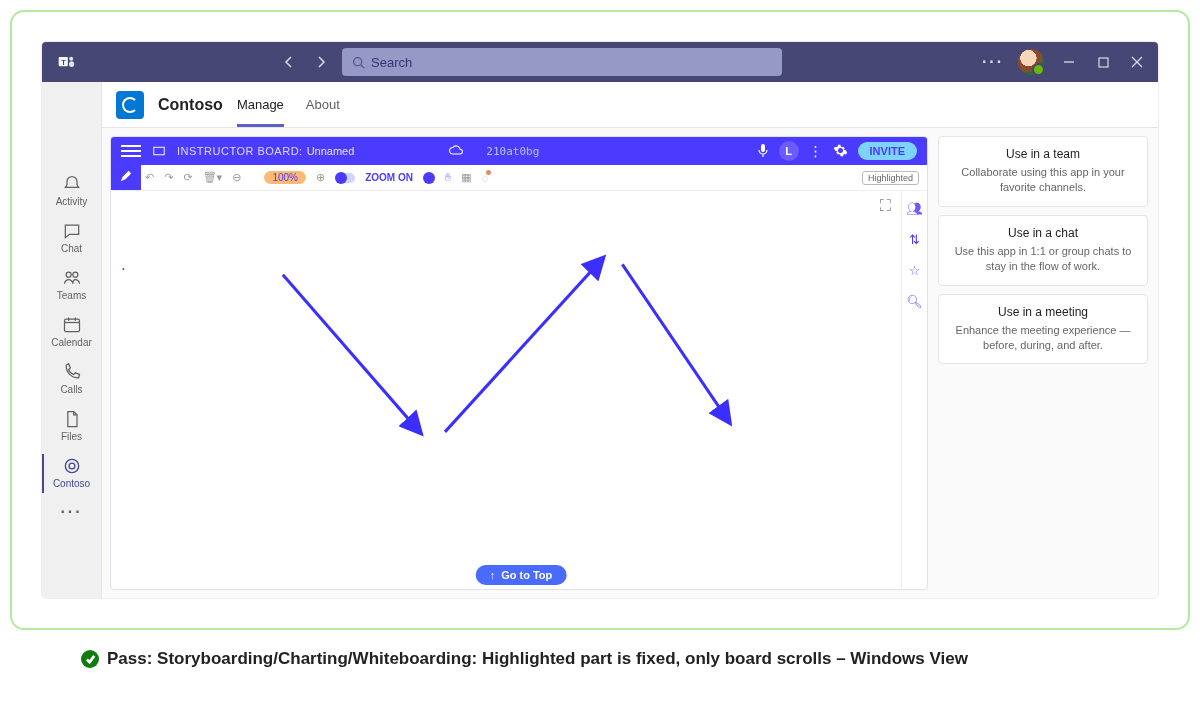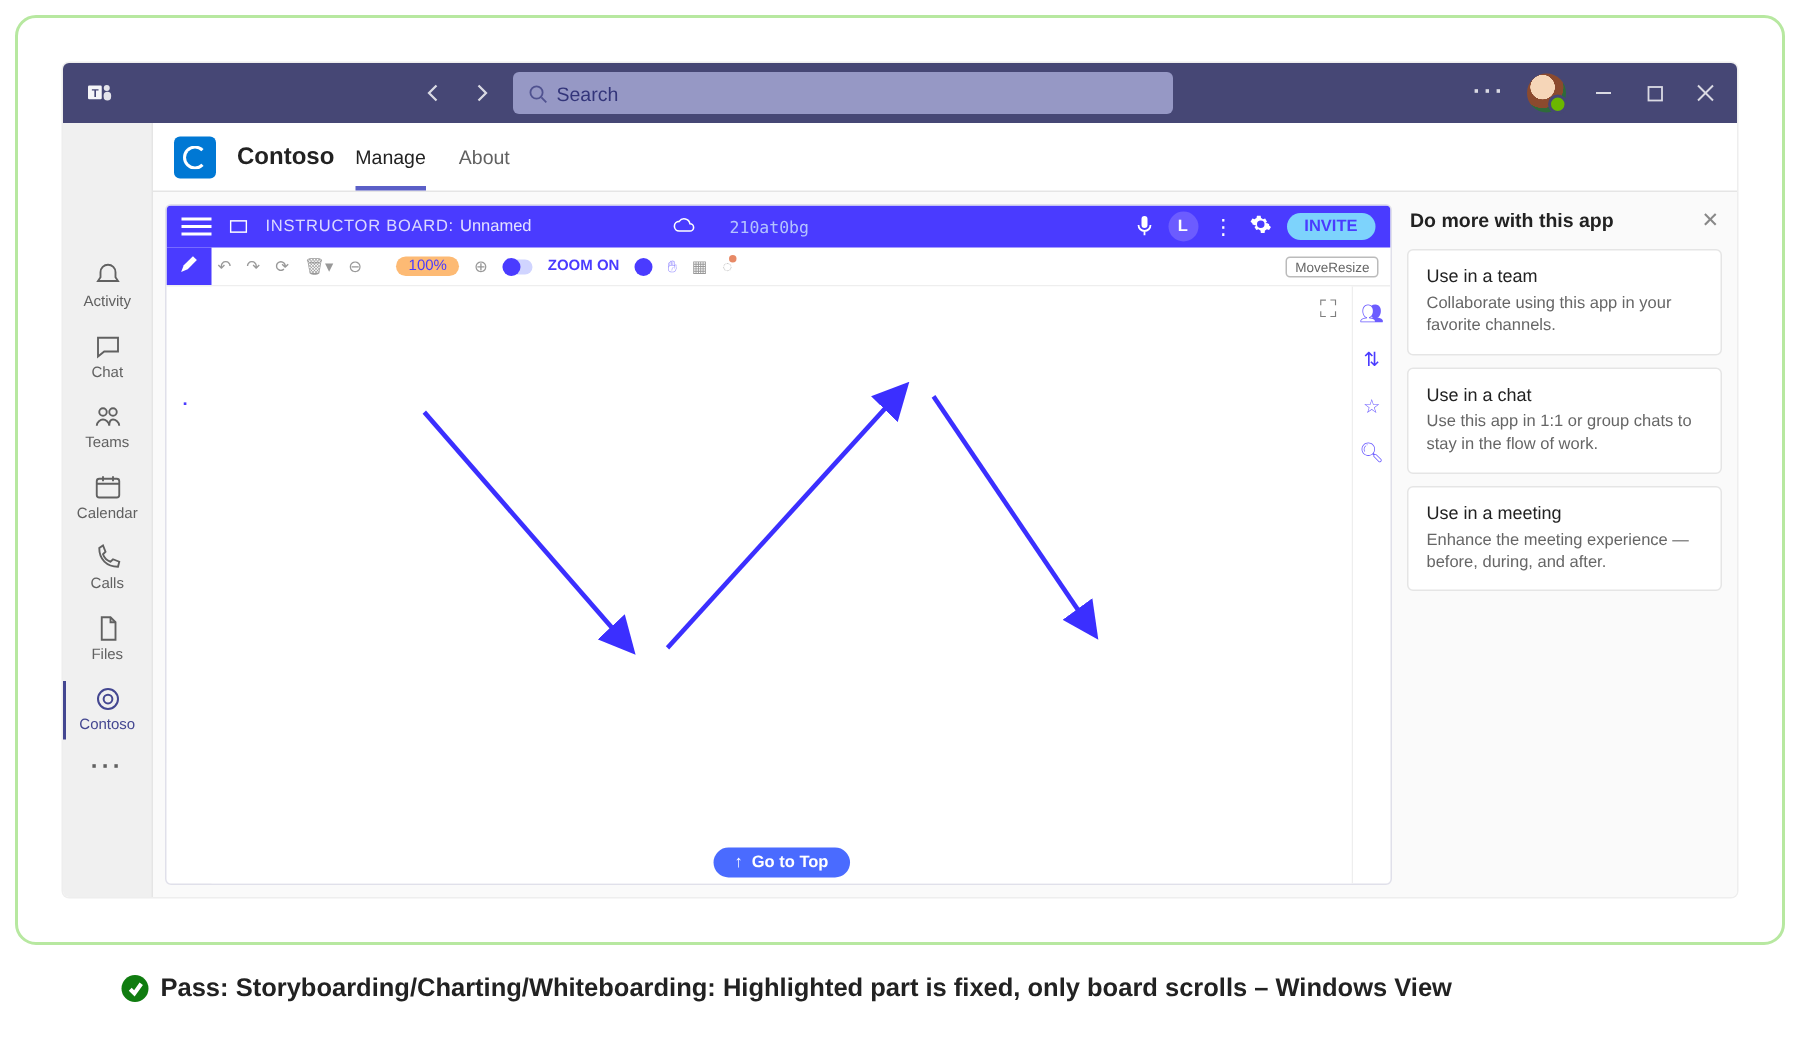--- a/index.html
+++ b/index.html
@@ -32,21 +32,21 @@
   .content { flex:1; display:flex; flex-direction:column; }
   .app-header { height:46px; border-bottom:1px solid #e5e5e5; display:flex; align-items:center; padding:0 14px; gap:14px; }
   .app-logo-sq { width:28px; height:28px; border-radius:4px; background:#0078d4; display:flex; align-items:center; justify-content:center; }
   .app-logo-sq span { width:16px; height:16px; border:2px solid #fff; border-radius:50%; border-right-color:transparent; display:block; }
   .app-name { font-weight:700; font-size:16px; color:#222; }
   .app-tabs { display:flex; gap:22px; font-size:13px; color:#616161; height:100%; align-items:flex-end; }
   .app-tab { height:100%; display:flex; align-items:center; cursor:pointer; position:relative; }
   .app-tab.active { color:#222; }
   .app-tab.active::after { content:""; position:absolute; bottom:0; left:0; right:0; height:3px; background:#5b5fc7; }
 
-  .app-body { flex:1; display:flex; gap:10px; padding:8px 10px 8px 8px; background:#fafafa; }
+  .app-body { flex:1; display:flex; gap:10px; padding:8px 10px 8px 8px; background:#fafafa;text-align:center; }
 
   
   .wb { flex:1; border:1px solid #e0e0ea; border-radius:4px; display:flex; flex-direction:column; overflow:hidden; background:#fff; }
   .wb-top { background:#4a3bff; height:28px; display:flex; align-items:center; color:#fff; padding:0 10px; gap:12px; font-size:11px; }
   .wb-top .hamburger { width:20px; display:flex; flex-direction:column; gap:3px; cursor:pointer; }
   .wb-top .hamburger span { height:2px; background:#fff; }
   .wb-top .board-label { display:flex; gap:4px; align-items:center; }
   .wb-top .board-label .tag { opacity:.8; letter-spacing:.5px; }
   .wb-top .code { font-family: monospace; color:#b4c3ff; margin-left:10px; }
   .wb-top .right-icons { margin-left:auto; display:flex; align-items:center; gap:10px; }
@@ -314,21 +314,21 @@
               <span class="tb-ico">🗑︎▾</span>
               <span class="tb-ico">⊖</span>
               <span class="zoom-pill">100%</span>
               <span class="tb-ico">⊕</span>
               <span class="toggle-dot"></span>
               <span class="zlabel">ZOOM ON</span>
               <span class="dot"></span>
               <span class="tb-ico" style="color:#4a3bff">✋︎</span>
               <span class="tb-ico">▦</span>
               <span class="tb-ico notif-dot">◌</span>
-              <span class="mr"><span>MoveResize</span></span>
+              <span class="mr"><span>Highlighted</span></span>
             </div>
 
             <div class="wb-canvas-wrap">
               <div class="wb-canvas">
                 <span class="canvas-btn">⛶</span>
                 <svg class="arrows" viewBox="0 0 750 380" preserveAspectRatio="none">
                   <defs>
                     <marker id="ah" markerWidth="8" markerHeight="8" refX="6" refY="4" orient="auto">
                         <path d="M0 0 L8 4 L0 8 z" fill="#3b2fff"></path>
                       </marker>
@@ -345,24 +345,20 @@
               <div class="wb-right-rail">
                 <span>👥︎</span>
                 <span style="color:#4a3bff">⇅</span>
                 <span>☆</span>
                 <span>🔍︎</span>
               </div>
             </div>
           </div>
 
           <div class="side-panel">
-            <div class="sp-head">
-              <span>Do more with this app</span>
-              <span class="close">✕</span>
-            </div>
             <div class="sp-card">
               <div class="sp-card-title">Use in a team</div>
               <div class="sp-card-desc">Collaborate using this app in your favorite channels.</div>
             </div>
             <div class="sp-card">
               <div class="sp-card-title">Use in a chat</div>
               <div class="sp-card-desc">Use this app in 1:1 or group chats to stay in the flow of work.</div>
             </div>
             <div class="sp-card">
               <div class="sp-card-title">Use in a meeting</div>

